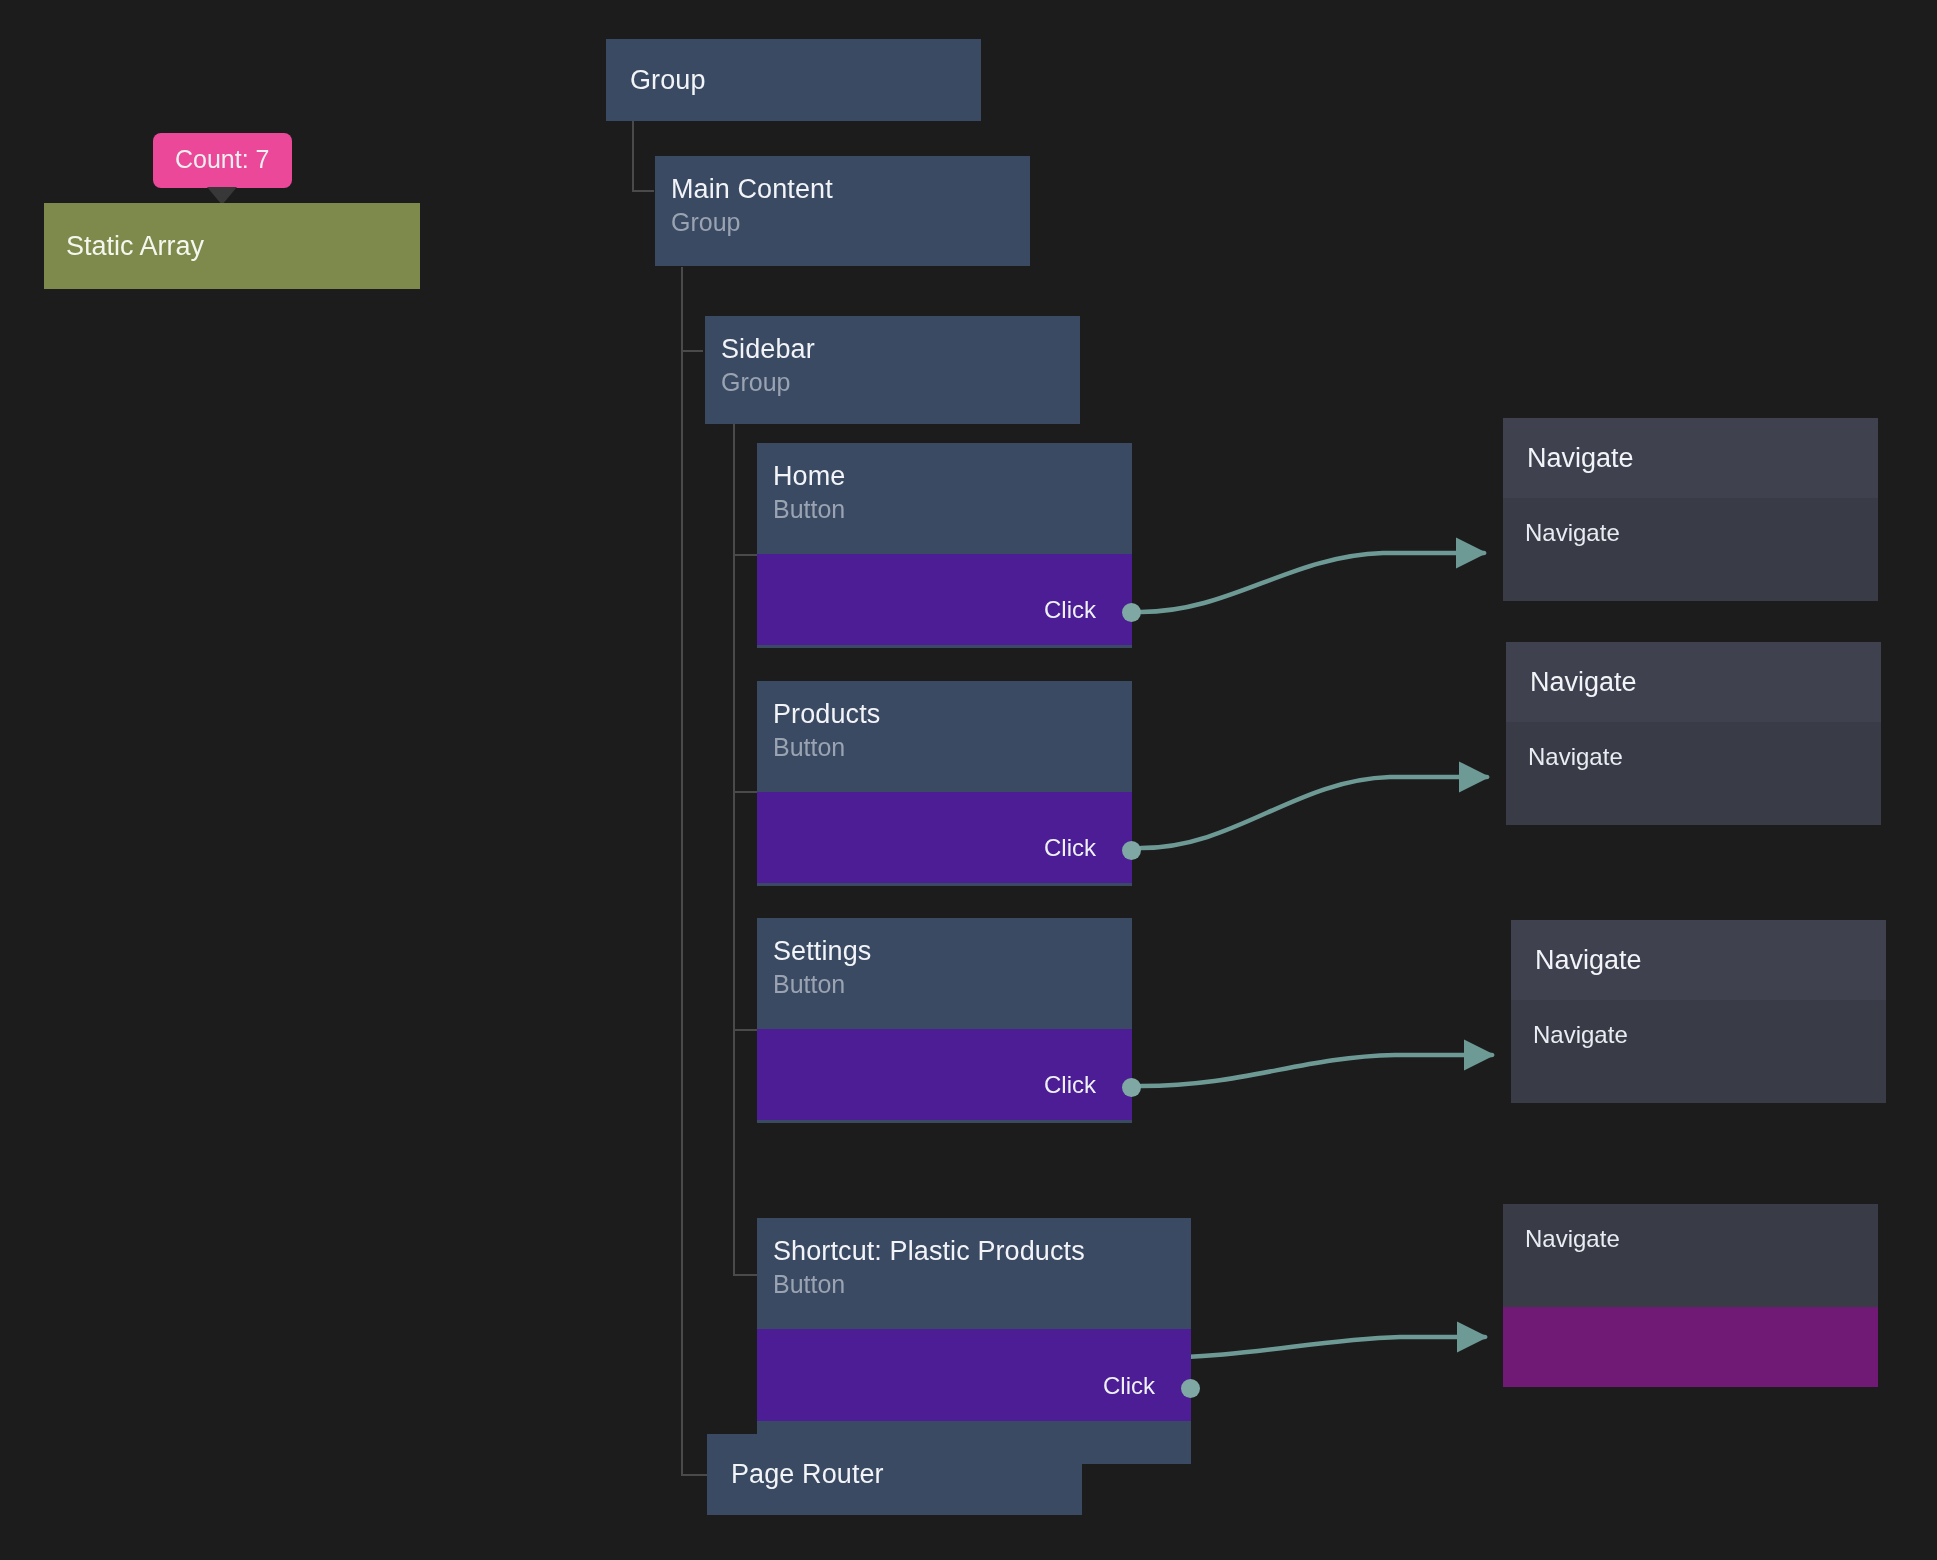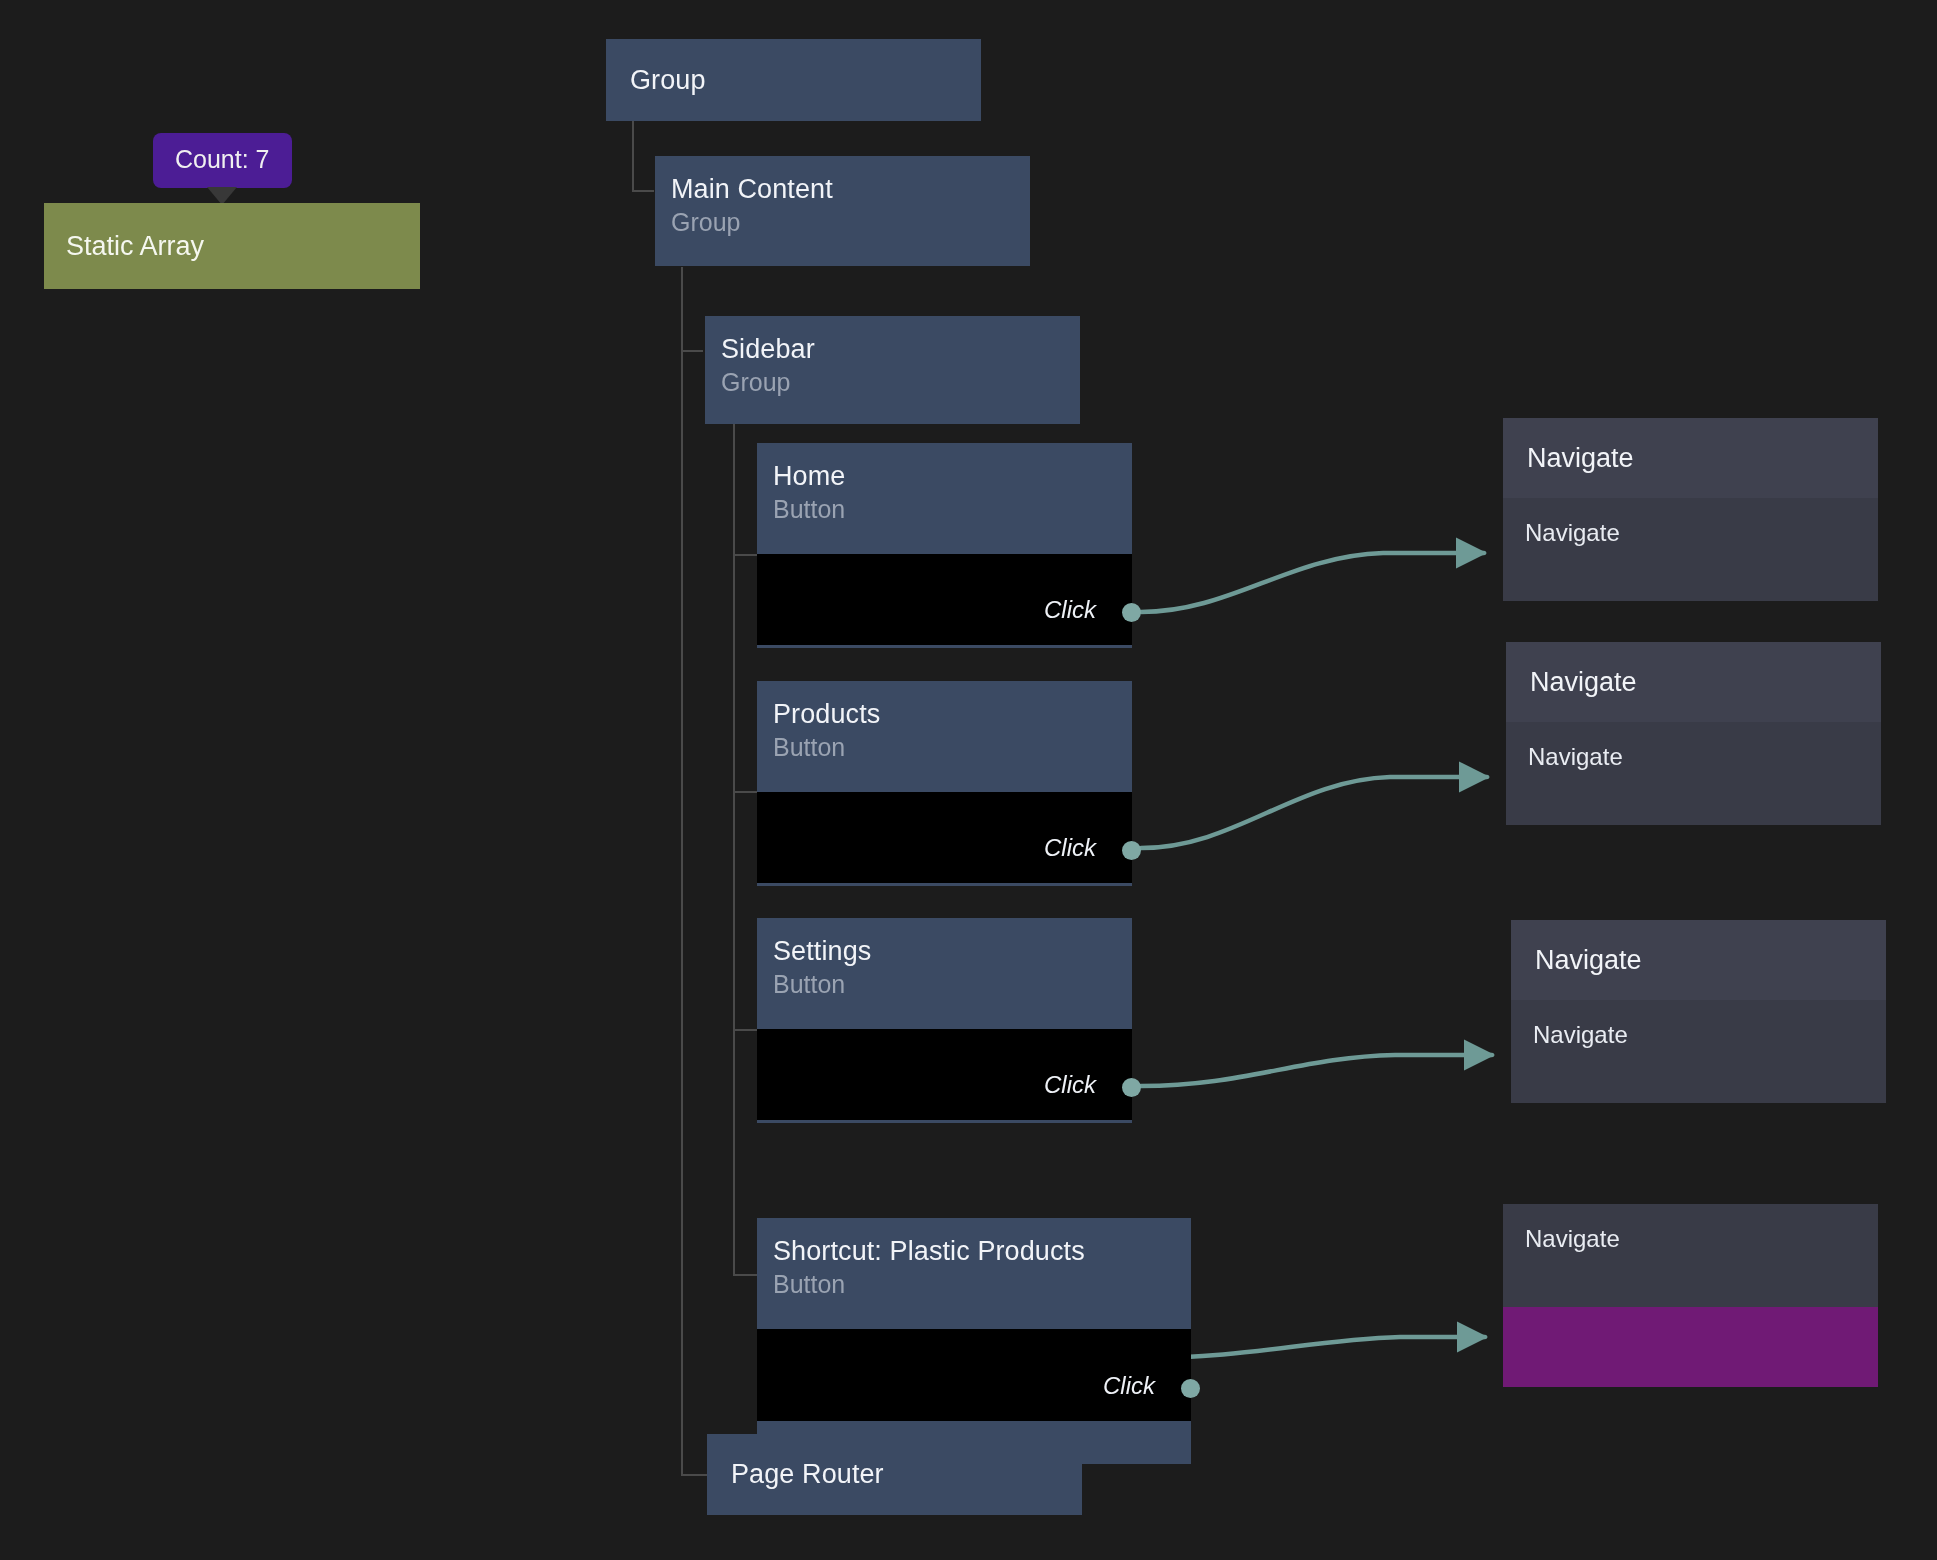--- a/index.html
+++ b/index.html
@@ -54,23 +54,22 @@
     line-height: 1.14;
     letter-spacing: .1px;
   }
   .comp .subtitle {
     color: #9aa3b2;
     font-size: 25px;
     line-height: 1.18;
     margin-top: 3px;
   }
   .comp .ports {
-    background: #000000;
+    background: #4c1d95;
     position: relative;
-    font-style: italic;
   }
   .comp .port-row {
     position: relative;
     height: 100%;
   }
   .port-label {
     position: absolute;
     right: 36px;
     color: #eef1f6;
     font-size: 24px;
@@ -101,21 +100,21 @@
     font-size: 27px;
     position: absolute;
     left: 22px;
     top: 50%;
     transform: translateY(-50%);
   }
 
   
   .tooltip {
     position: absolute;
-    background: #4c1d95;
+    background: #ec4899;
     border-radius: 8px;
     color: #f0f0f0;
     font-size: 25px;
     padding: 12px 22px 14px 22px;
     white-space: nowrap;
   }
   .tooltip .tip-arrow {
     position: absolute;
     left: 50%;
     bottom: -17px;

